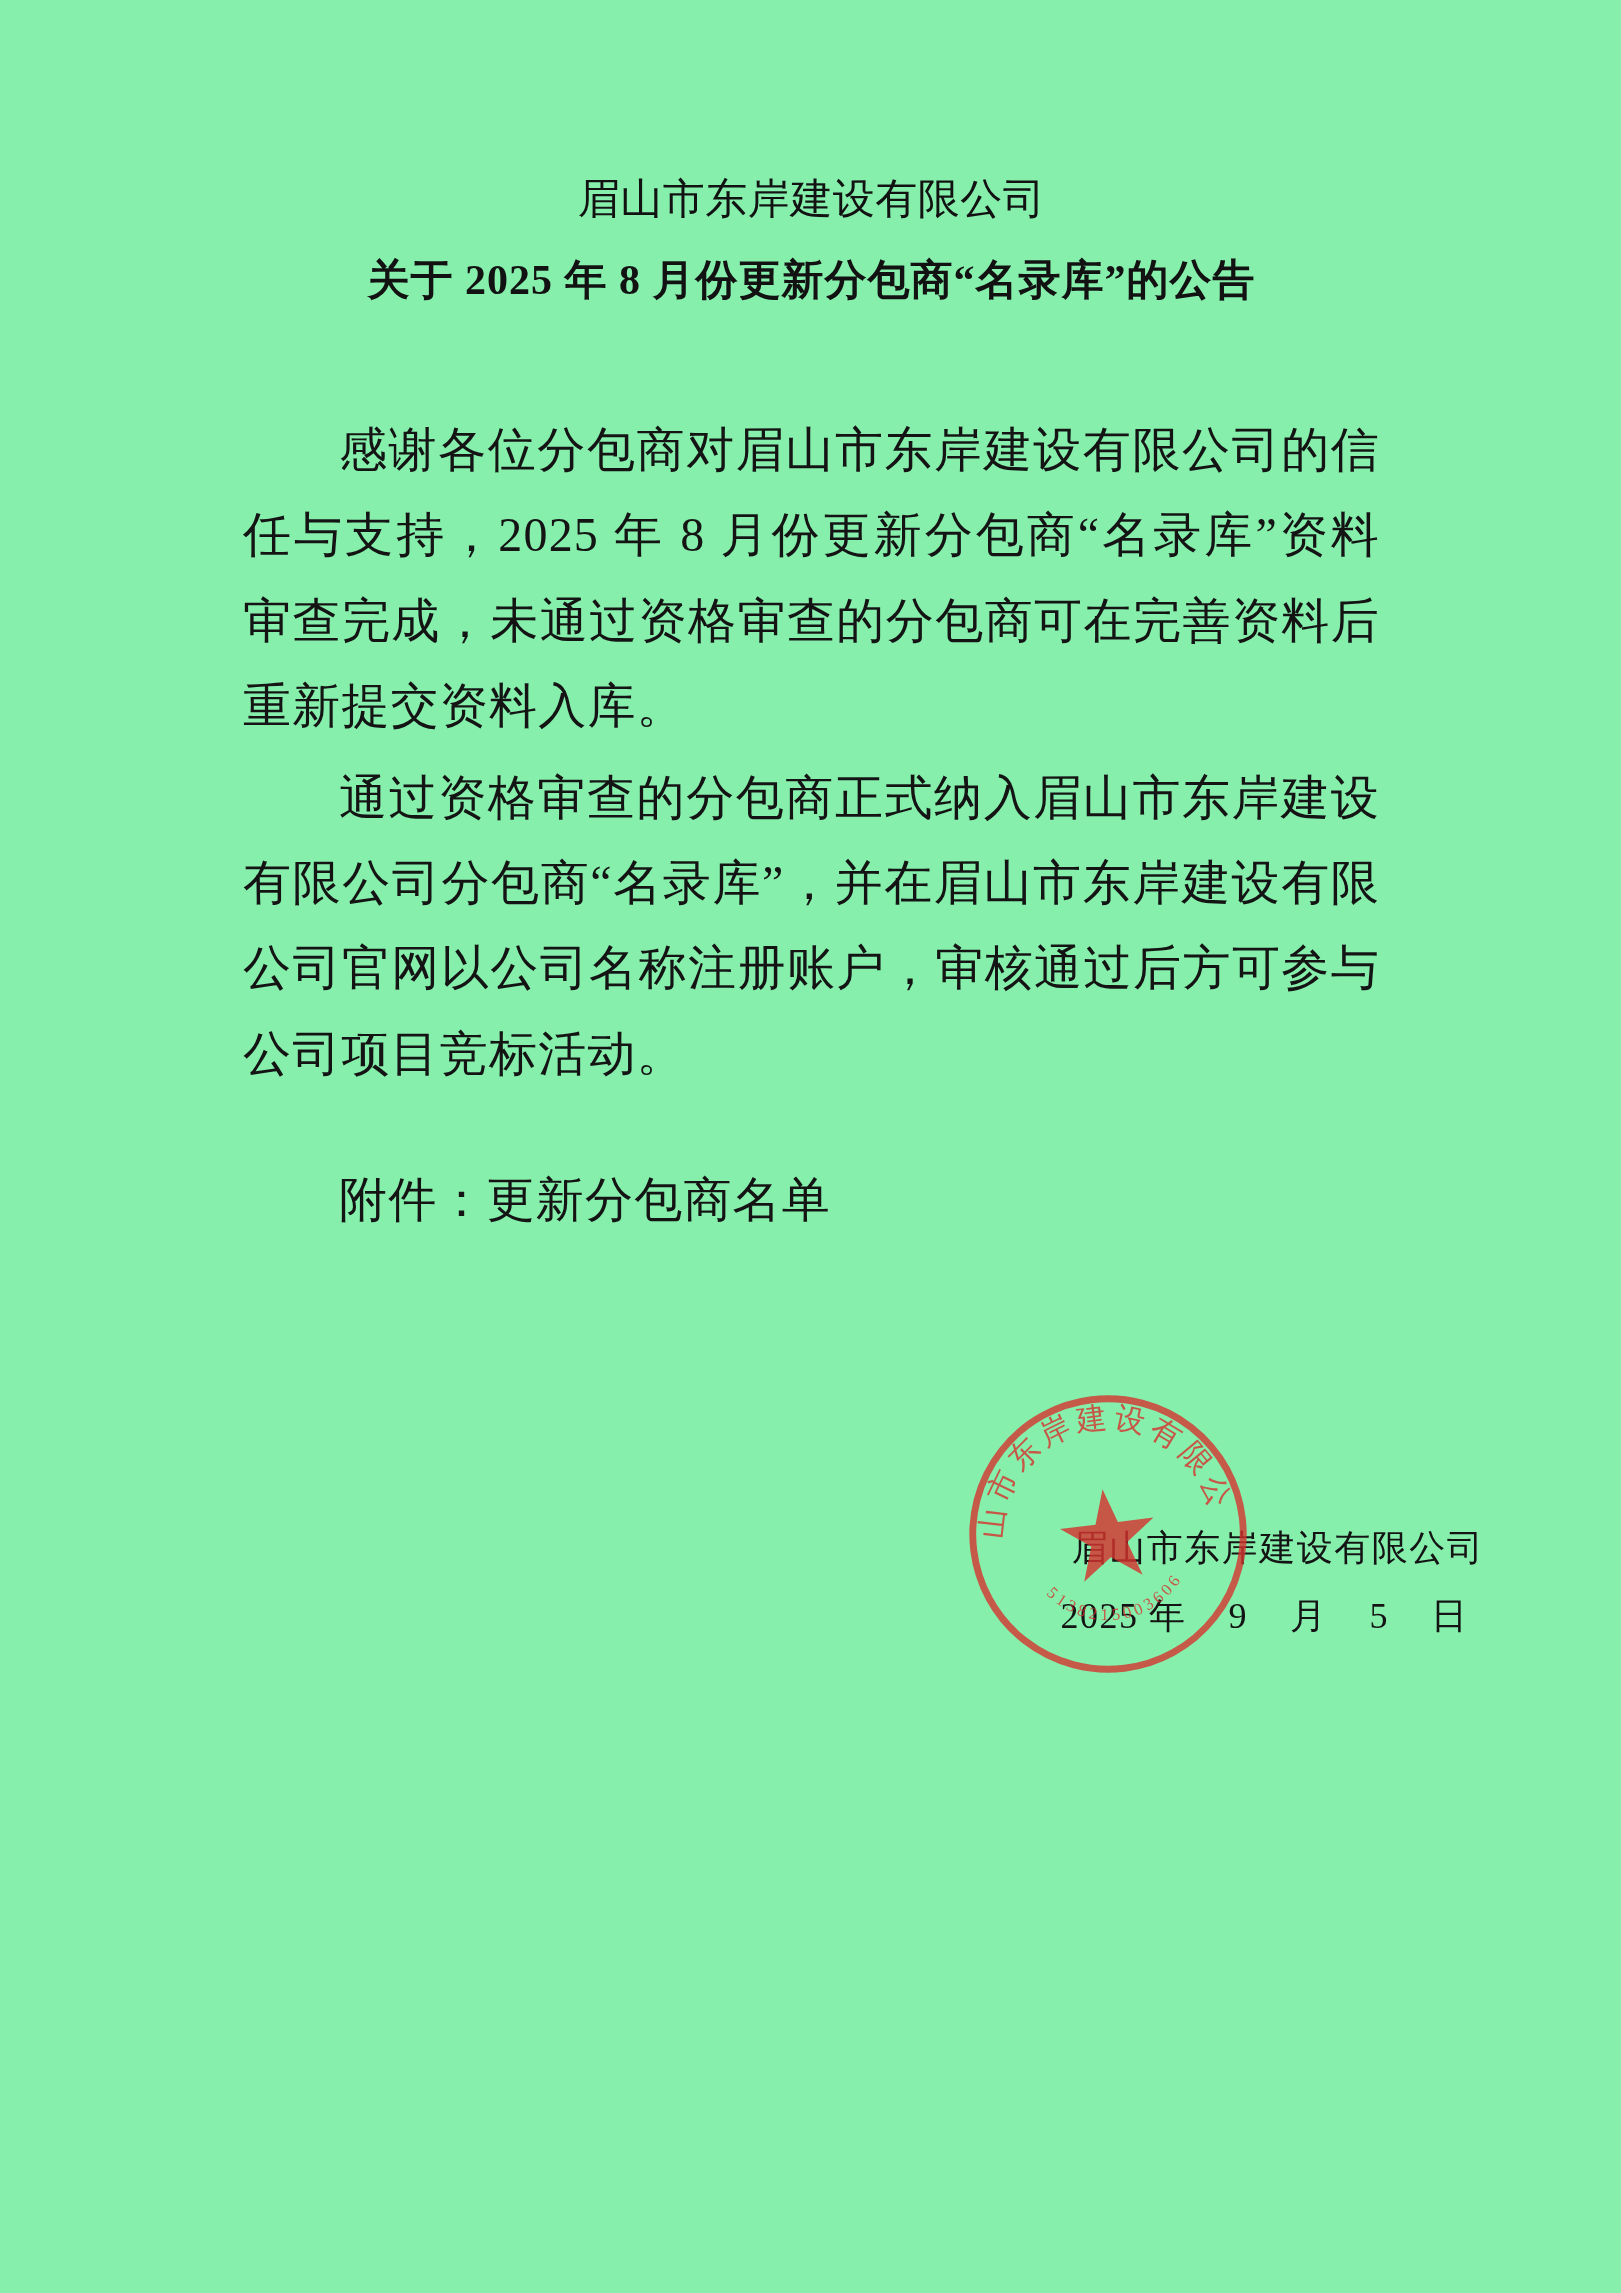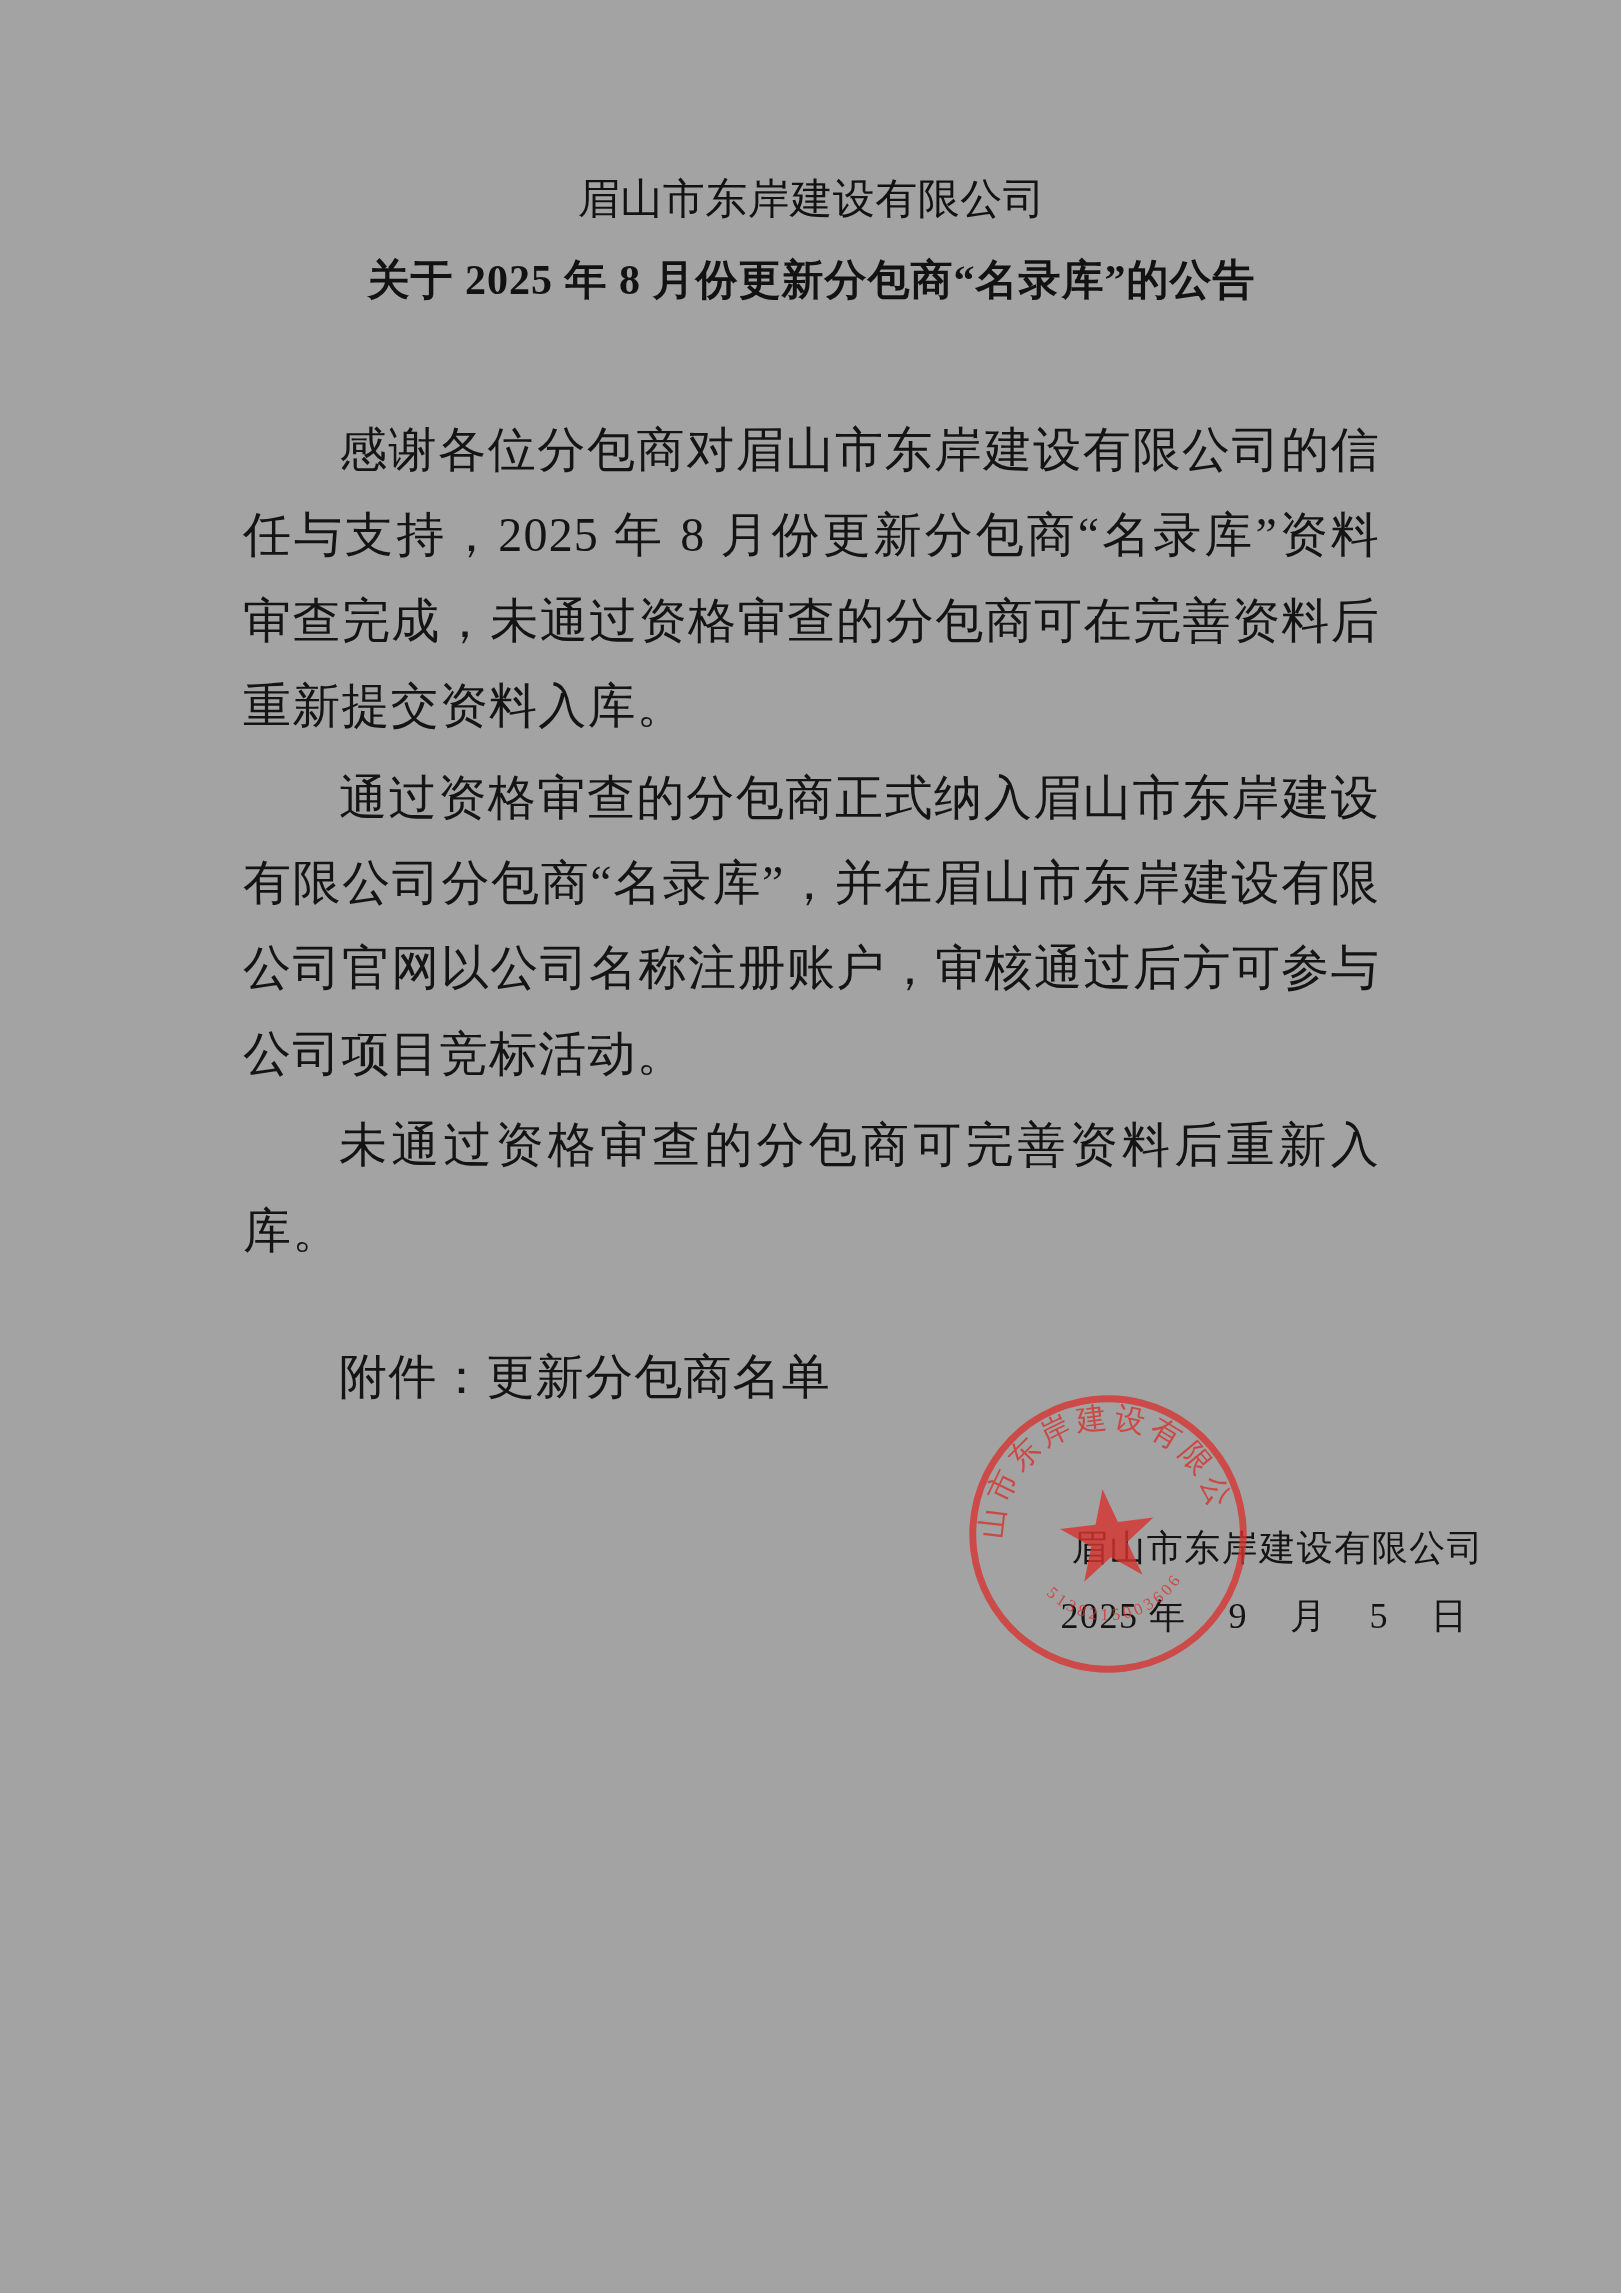--- a/index.html
+++ b/index.html
@@ -12,21 +12,21 @@
     height: 2294px;
     position: relative;
     font-family: "Liberation Serif", "DejaVu Serif", serif;
     color: #1a1a1a;
     overflow: hidden;
   }
 
   .page {
     position: absolute;
     inset: 0;
-    background: #a3a3a3;
+    background: #86efac;
   }
 
   .doc-body {
     position: absolute;
     left: 243px;
     top: 167px;
     width: 1137px;
   }
 
   .title-block {
@@ -107,21 +107,20 @@
 
   <div class="doc-body">
 
     <div class="title-block">
       <div class="title-line">眉山市东岸建设有限公司</div>
       <div class="title-line second">关于 2025 年 8 月份更新分包商“名录库”的公告</div>
     </div>
 
     <p class="para">感谢各位分包商对眉山市东岸建设有限公司的信任与支持，2025 年 8 月份更新分包商“名录库”资料审查完成，未通过资格审查的分包商可在完善资料后重新提交资料入库。</p>
     <p class="para">通过资格审查的分包商正式纳入眉山市东岸建设有限公司分包商“名录库”，并在眉山市东岸建设有限公司官网以公司名称注册账户，审核通过后方可参与公司项目竞标活动。</p>
-    <p class="para">未通过资格审查的分包商可完善资料后重新入库。</p>
 
     <p class="para attachment">附件：更新分包商名单</p>
 
   </div>
 
   <div class="sign-block">
     <span class="sign-name">眉山市东岸建设有限公司</span>
     <span class="sign-date">2025 年    9    月    5    日</span>
   </div>
 

